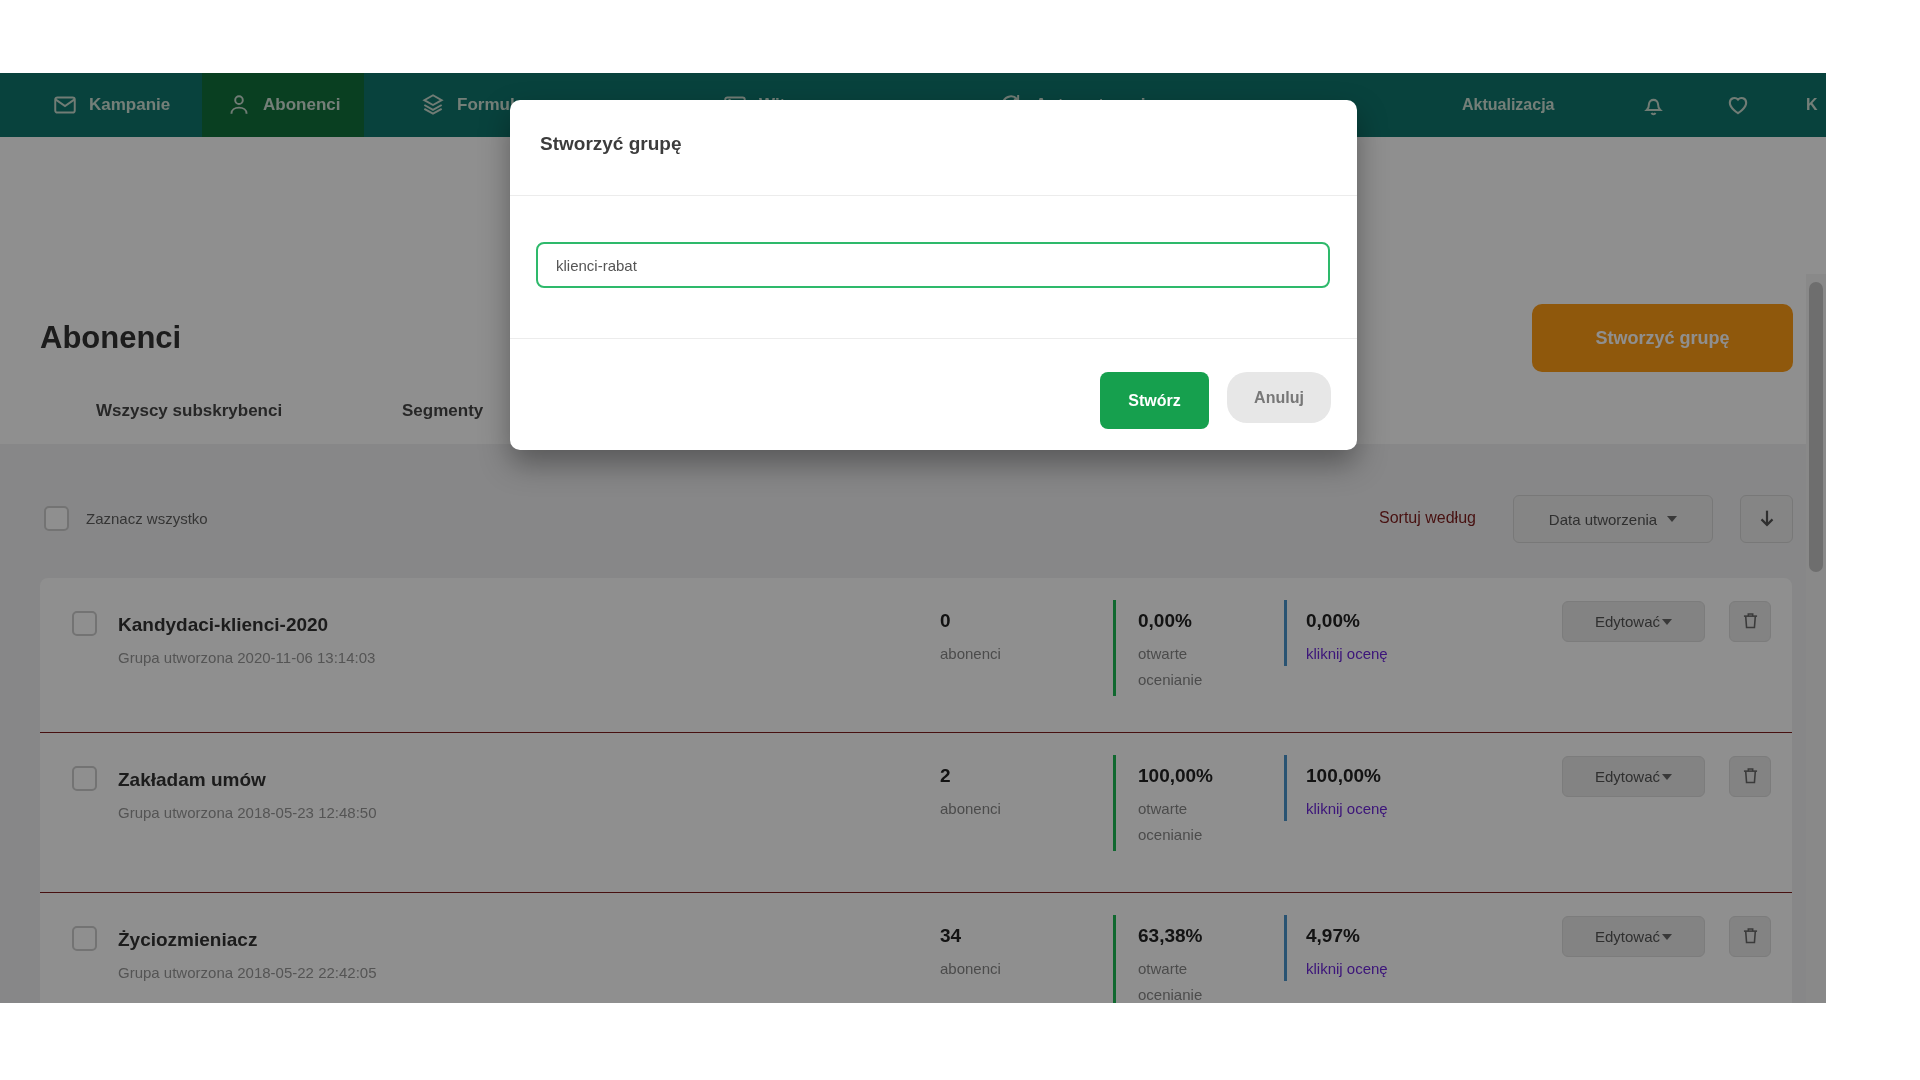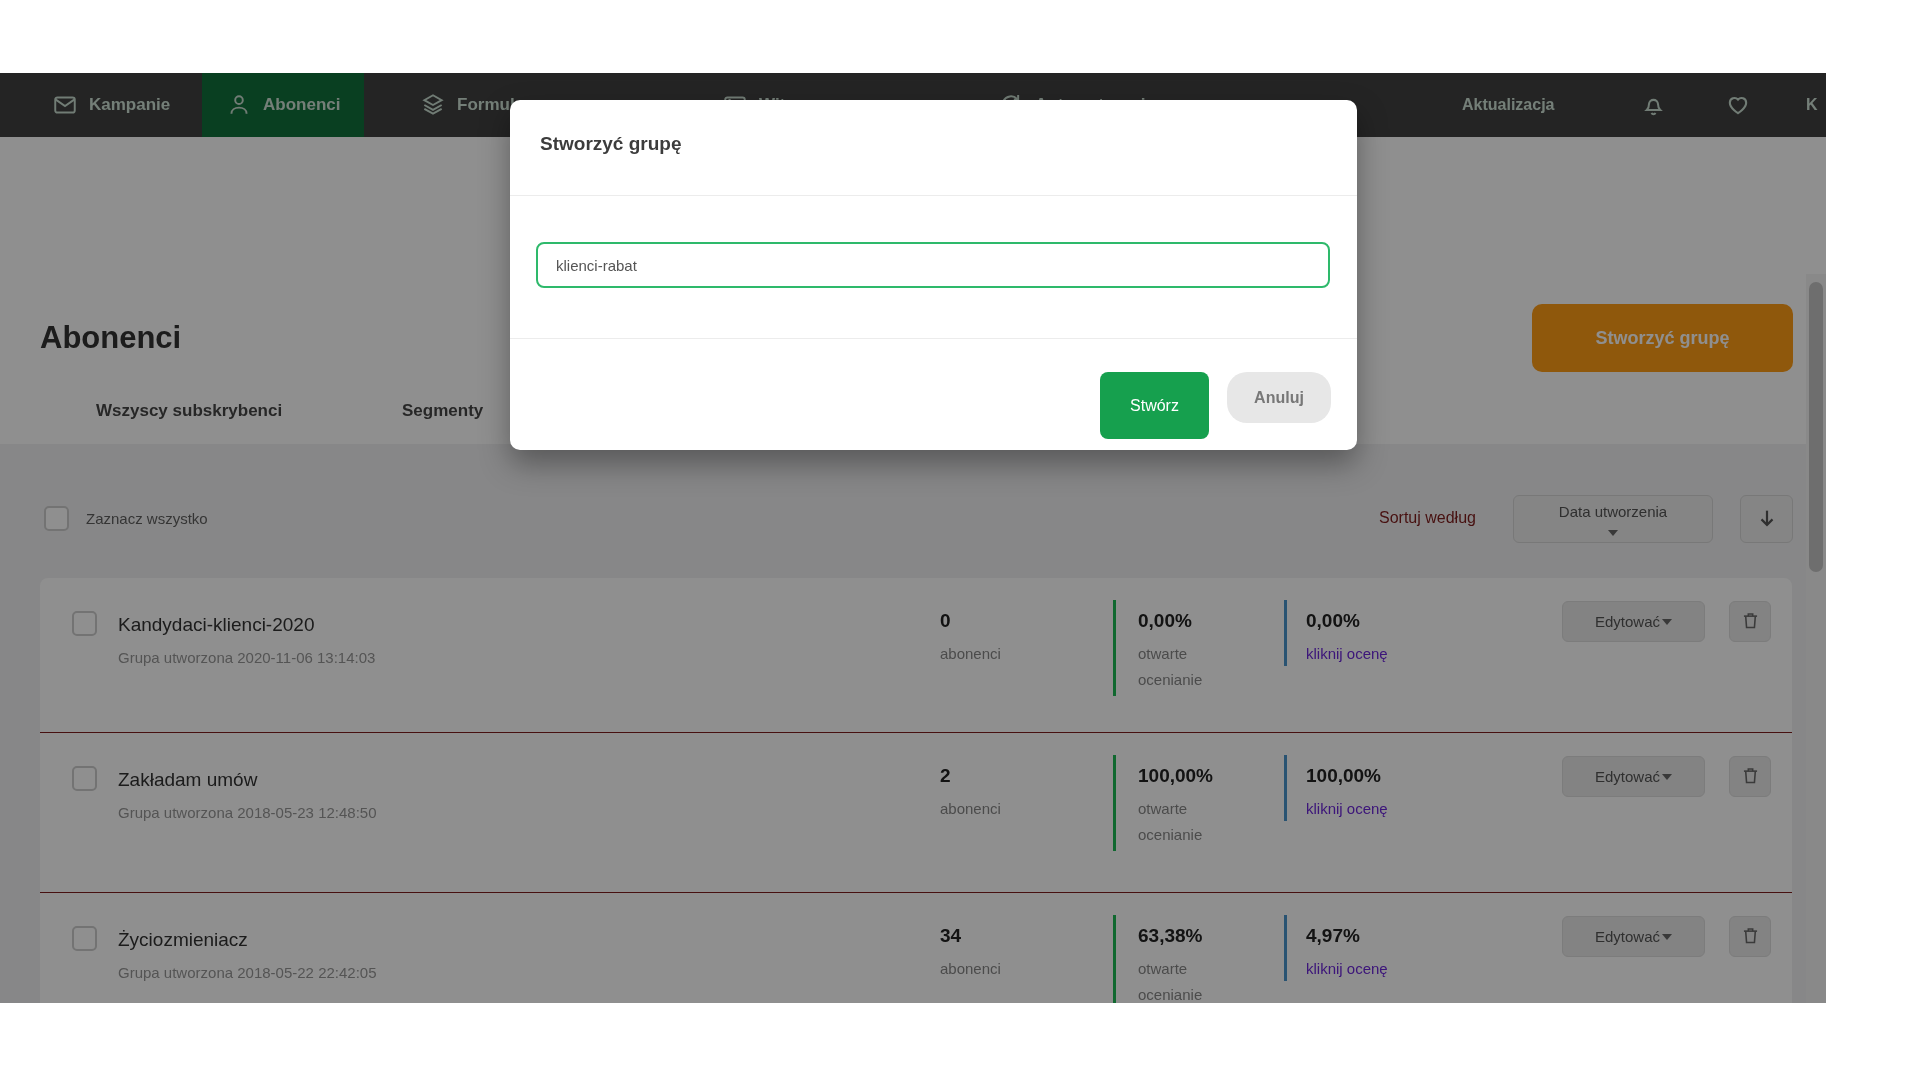--- a/index.html
+++ b/index.html
@@ -2,21 +2,21 @@
 <html><head>
 <meta charset="utf-8">
 <style>
   html,body{margin:0;padding:0;background:#ffffff;}
   .screen{position:relative;width:1920px;height:1080px;background:#ffffff;overflow:hidden;
           font-family:"Liberation Sans",sans-serif;}
   .app{position:absolute;left:0;top:73px;width:1826px;height:930px;overflow:hidden;background:#fff;}
   .stage{position:absolute;left:0;top:-73px;width:1826px;height:1080px;}
 
   
-  .nav{position:absolute;left:0;top:73px;width:1826px;height:64px;background:#404040;z-index:1;}
+  .nav{position:absolute;left:0;top:73px;width:1826px;height:64px;background:#0f766e;z-index:1;}
   .nav-item{position:absolute;top:0;height:64px;display:flex;align-items:center;gap:11px;
             color:#cfe2d6;font-size:17px;font-weight:700;cursor:pointer;}
   .nav-item svg{display:block;}
   .nav-item.active{background:#11713c;padding:0 24px;}
   .nav-right-text{position:absolute;top:0;height:64px;display:flex;align-items:center;
             color:#cfe2d6;font-size:16px;font-weight:700;}
 
   
   .content{position:absolute;left:0;top:137px;width:1826px;height:866px;background:#ffffff;z-index:1;}
   .page-title{position:absolute;left:40px;top:183px;font-size:31px;font-weight:700;color:#333;}
@@ -24,35 +24,35 @@
   .btn-orange{position:absolute;left:1532px;top:167px;width:261px;height:68px;background:#ff9d17;
       border:none;border-radius:10px;color:#fff;font-size:18px;font-weight:700;cursor:pointer;
       font-family:"Liberation Sans",sans-serif;}
   .section{position:absolute;left:0;top:307px;width:1826px;height:696px;background:#f1f1f2;}
 
   .checkbox{position:absolute;width:25px;height:25px;background:#fff;border:2px solid #cdcdcd;
             border-radius:5px;box-sizing:border-box;cursor:pointer;}
   .toolbar-label{position:absolute;left:86px;top:373px;font-size:15px;color:#5f5f5f;}
   .sort-label{position:absolute;left:1379px;top:372px;font-size:16px;color:#7f1d1d;}
   .btn-gray{background:#ededed;border:1px solid #d6d6d6;border-radius:6px;color:#555;
-            font-size:15px;cursor:pointer;font-family:"Liberation Sans",sans-serif;box-sizing:border-box;flex-direction:column;}
+            font-size:15px;cursor:pointer;font-family:"Liberation Sans",sans-serif;box-sizing:border-box;}
   .sort-select{position:absolute;left:1513px;top:358px;width:200px;height:48px;display:flex;
             align-items:center;justify-content:center;gap:10px;}
   .caret-down{width:0;height:0;border-left:5px solid transparent;border-right:5px solid transparent;
             border-top:6px solid #666;display:inline-block;}
   .sort-dir{position:absolute;left:1740px;top:358px;width:53px;height:48px;display:flex;
             align-items:center;justify-content:center;}
 
   
   .list{position:absolute;left:40px;top:441px;width:1752px;height:620px;background:#ffffff;
         border-radius:8px 8px 0 0;}
   .row{position:absolute;left:0;width:1752px;height:154px;}
   .row + .row{border-top:1px solid #7f1d1d;}
   .row .checkbox{left:32px;top:33px;}
-  .row-name{position:absolute;left:78px;top:36px;font-size:19px;font-weight:400;color:#333;cursor:pointer;}
+  .row-name{position:absolute;left:78px;top:36px;font-size:19px;font-weight:700;color:#333;cursor:pointer;}
   .row-created{position:absolute;left:78px;top:71px;font-size:15px;color:#979797;}
   .stat-num{position:absolute;left:900px;top:32px;font-size:19px;font-weight:700;color:#222;}
   .stat-num-label{position:absolute;left:900px;top:67px;font-size:15px;color:#878787;}
   .bar-green{position:absolute;left:1073px;top:22px;width:3px;height:96px;background:#1db954;}
   .stat-open{position:absolute;left:1098px;top:32px;font-size:19px;font-weight:700;color:#222;}
   .stat-open-l1{position:absolute;left:1098px;top:67px;font-size:15px;color:#878787;}
   .stat-open-l2{position:absolute;left:1098px;top:93px;font-size:15px;color:#878787;}
   .bar-blue{position:absolute;left:1244px;top:22px;width:3px;height:66px;background:#4a94cc;}
   .stat-click{position:absolute;left:1266px;top:32px;font-size:19px;font-weight:700;color:#222;}
   .stat-click-label{position:absolute;left:1266px;top:67px;font-size:15px;color:#6d28d9;}
@@ -71,22 +71,22 @@
   
   .backdrop{position:absolute;left:0;top:73px;width:1826px;height:930px;background:rgba(0,0,0,0.44);z-index:5;}
   .modal{position:absolute;left:510px;top:100px;width:847px;height:350px;background:#fff;border-radius:10px;
         box-shadow:0 14px 30px rgba(0,0,0,0.35);z-index:6;}
   .modal-title{position:absolute;left:30px;top:33px;font-size:19px;font-weight:700;color:#3c3c3c;}
   .modal-hdiv{position:absolute;left:0;top:95px;width:847px;height:1px;background:#ececec;}
   .modal-input{position:absolute;left:26px;top:142px;width:794px;height:46px;box-sizing:border-box;
         border:2px solid #2eb96b;border-radius:8px;padding:0 18px;font-size:15px;color:#555;outline:none;
         font-family:"Liberation Sans",sans-serif;background:#fff;}
   .modal-fdiv{position:absolute;left:0;top:238px;width:847px;height:1px;background:#ececec;}
-  .btn-submit{position:absolute;left:590px;top:272px;width:109px;height:67px;background:#16a04e;border:none;
-        border-radius:8px;color:#fff;font-size:16px;font-weight:400;cursor:pointer;
+  .btn-submit{position:absolute;left:590px;top:272px;width:109px;height:57px;background:#16a04e;border:none;
+        border-radius:8px;color:#fff;font-size:16px;font-weight:700;cursor:pointer;
         font-family:"Liberation Sans",sans-serif;}
   .btn-cancel{position:absolute;left:717px;top:272px;width:104px;height:51px;background:#e7e7e7;border:none;
         border-radius:20px;color:#787878;font-size:16px;font-weight:700;cursor:pointer;
         font-family:"Liberation Sans",sans-serif;}
 </style>
 </head>
 <body>
 
 <div class="screen">
   <div class="app">

